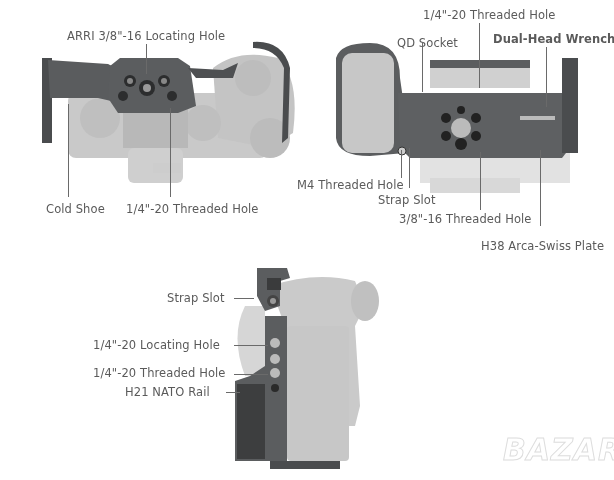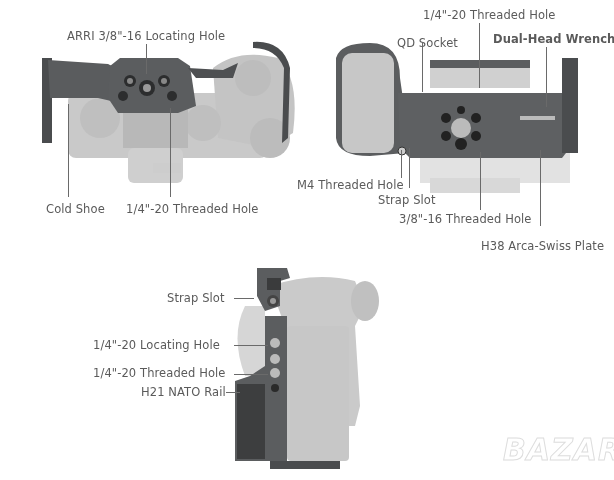--- a/index.html
+++ b/index.html
@@ -102,17 +102,17 @@
     <circle cx="50" cy="107" r="5" fill="#bbb"></circle>
     <circle cx="50" cy="122" r="4" fill="#2a2a2a"></circle>
     <rect x="45" y="195" width="70" height="8" fill="#4a4c4e"></rect>
   </svg>
   <span class="lbl" style="left:167px;top:291px;">Strap Slot</span>
   <div class="line" style="left:234px;top:298px;width:20px;height:1px;"></div>
   <span class="lbl" style="left:93px;top:338px;">1/4"-20  Locating Hole</span>
   <div class="line" style="left:234px;top:345px;width:34px;height:1px;"></div>
   <span class="lbl" style="left:93px;top:366px;">1/4"-20 Threaded Hole</span>
   <div class="line" style="left:234px;top:374px;width:34px;height:1px;"></div>
-  <span class="lbl" style="left:125px;top:385px;margin-left:16px;">H21 NATO Rail</span>
+  <span class="lbl" style="left:125px;top:385px;">H21 NATO Rail</span>
   <div class="line" style="left:226px;top:392px;width:14px;height:1px;"></div>
 </div>
 
 <span class="wm" style="left:503px;top:432px;">BAZAR</span>
 
 </body></html>

